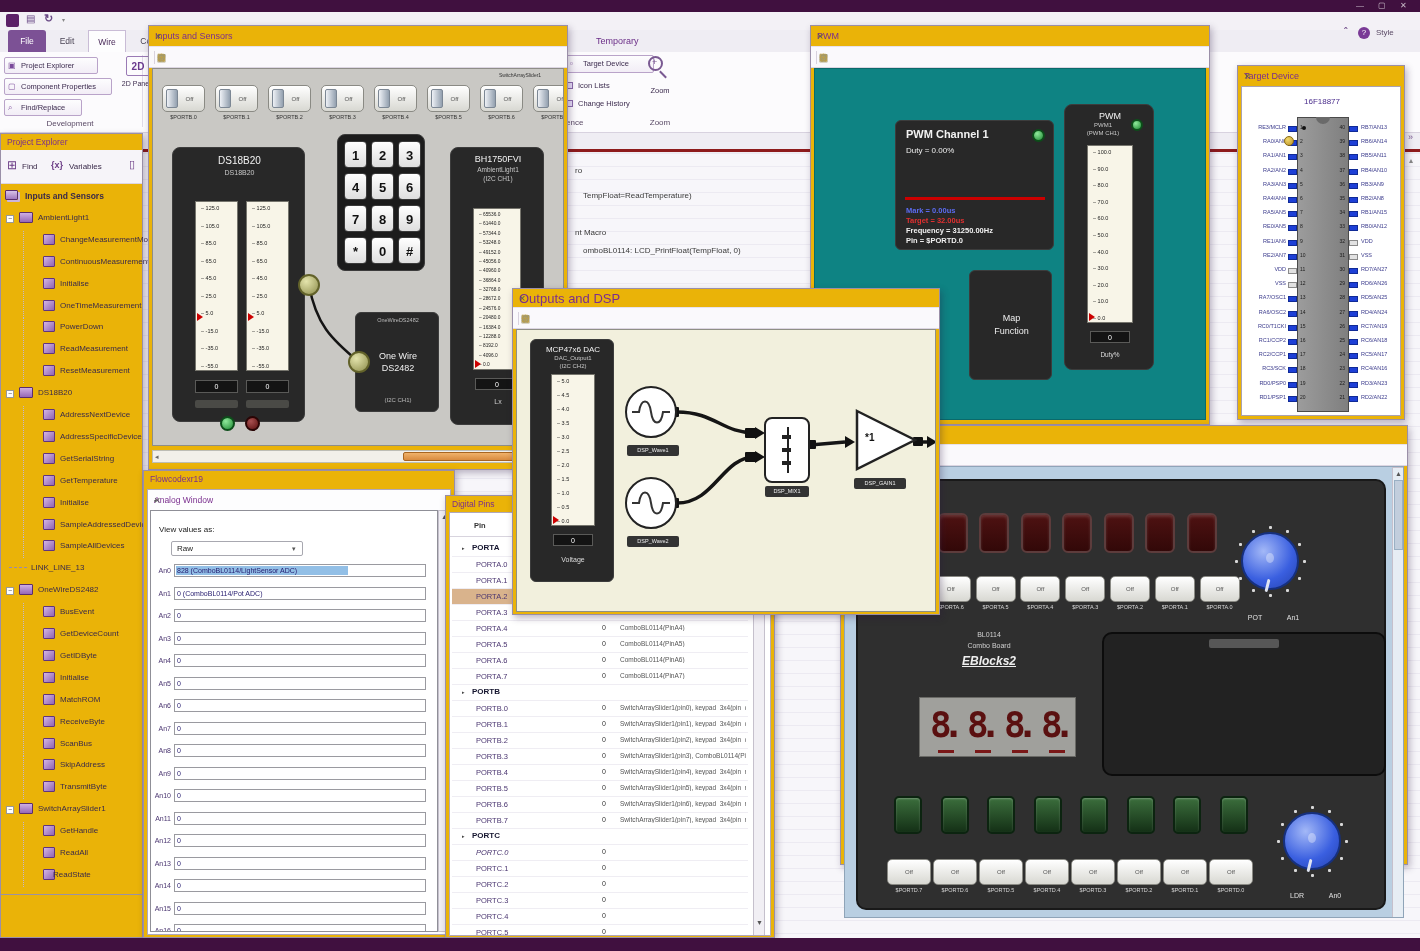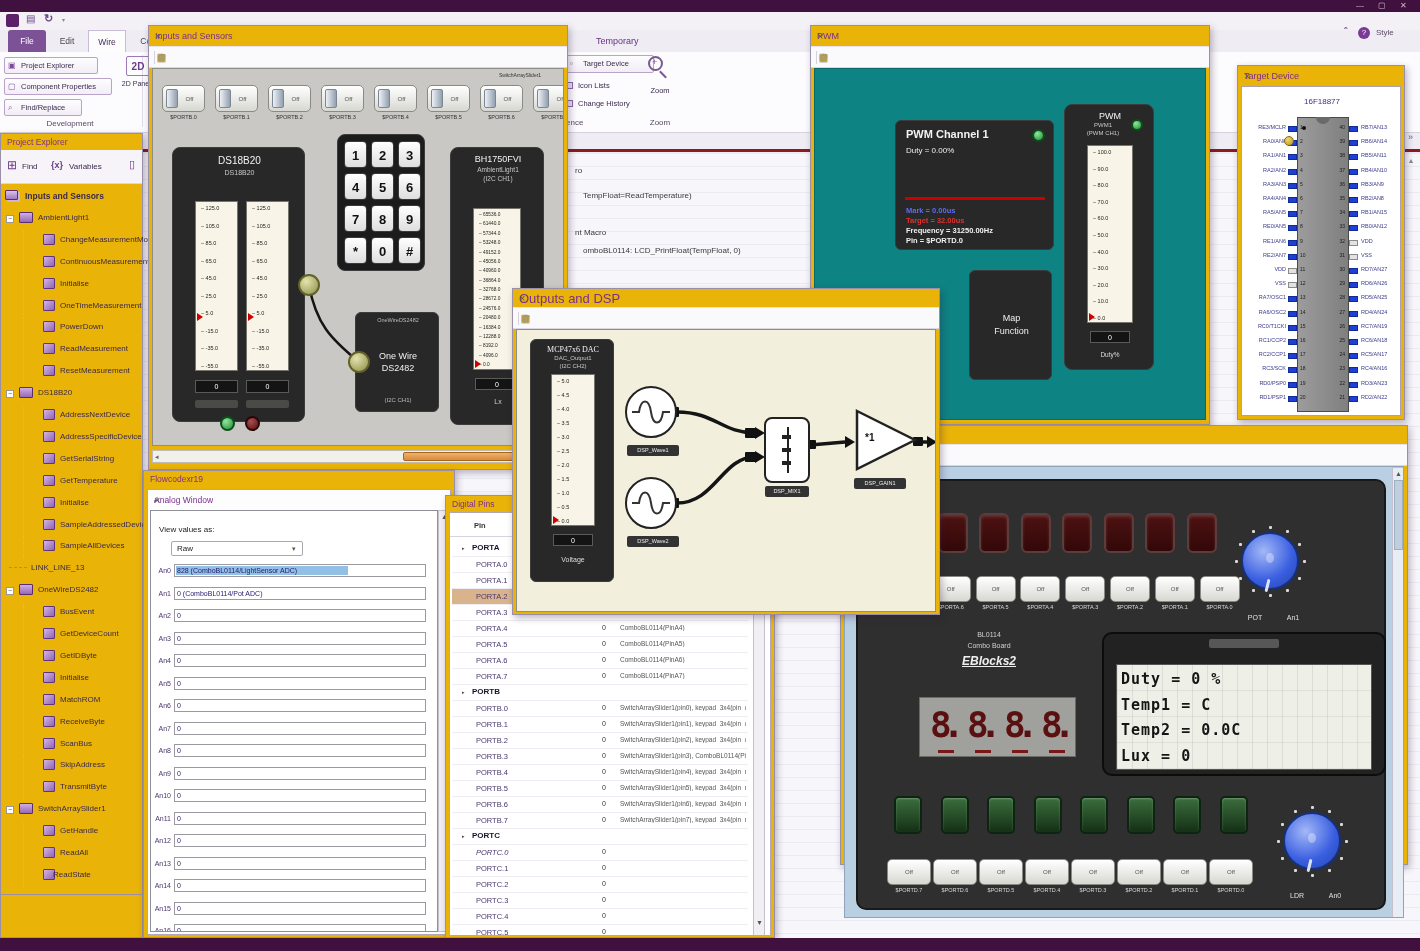--- a/index.html
+++ b/index.html
@@ -925,26 +925,20 @@
             <div style="left: 18px; top: 52px; width: 16px; height: 3px; background: rgb(122, 24, 24);"></div>
             <div class="dig" style="left: 47px; top: 4px; width: 34px; height: 46px;">8.</div>
             <div style="left: 55px; top: 52px; width: 16px; height: 3px; background: rgb(122, 24, 24);"></div>
             <div class="dig" style="left: 84px; top: 4px; width: 34px; height: 46px;">8.</div>
             <div style="left: 92px; top: 52px; width: 16px; height: 3px; background: rgb(122, 24, 24);"></div>
             <div class="dig" style="left: 121px; top: 4px; width: 34px; height: 46px;">8.</div>
             <div style="left: 129px; top: 52px; width: 16px; height: 3px; background: rgb(122, 24, 24);"></div>
           </div>
           <div style="left: 244px; top: 151px; width: 284px; height: 144px; background: rgb(34, 34, 34); border: 2px solid rgb(12, 12, 12); border-radius: 10px;">
             <div style="left: 105px; top: 5px; width: 70px; height: 9px; background: rgb(87, 87, 87); border-radius: 2px;"></div>
-            <div style="left: 12px; top: 30px; width: 256px; height: 106px; background: repeating-linear-gradient(90deg, rgba(90, 90, 90, 0.13) 0px, rgba(90, 90, 90, 0.13) 1px, transparent 1px, transparent 15px), repeating-linear-gradient(0deg, rgba(90, 90, 90, 0.1) 0px, rgba(90, 90, 90, 0.1) 1px, transparent 1px, transparent 26px) rgb(238, 240, 232); border: 1px solid rgb(85, 85, 85);">
-              <div class="lcdline" style="left: 4px; top: 2px; width: 248px; height: 24px;">Duty = 0 %</div>
-              <div class="lcdline" style="left: 4px; top: 27.5px; width: 248px; height: 24px;">Temp1 = C</div>
-              <div class="lcdline" style="left: 4px; top: 53px; width: 248px; height: 24px;">Temp2 = 0.0C</div>
-              <div class="lcdline" style="left: 4px; top: 78.5px; width: 248px; height: 24px;">Lux = 0</div>
-            </div>
           </div>
           <div class="gbtn" style="left: 36px; top: 315px; width: 28px; height: 38px;"></div>
           <div class="gbtn" style="left: 82.5px; top: 315px; width: 28px; height: 38px;"></div>
           <div class="gbtn" style="left: 129px; top: 315px; width: 28px; height: 38px;"></div>
           <div class="gbtn" style="left: 175.5px; top: 315px; width: 28px; height: 38px;"></div>
           <div class="gbtn" style="left: 222px; top: 315px; width: 28px; height: 38px;"></div>
           <div class="gbtn" style="left: 268.5px; top: 315px; width: 28px; height: 38px;"></div>
           <div class="gbtn" style="left: 315px; top: 315px; width: 28px; height: 38px;"></div>
           <div class="gbtn" style="left: 361.5px; top: 315px; width: 28px; height: 38px;"></div>
           <div class="swbody" style="left: 29px; top: 378px; width: 44px; height: 26px;">
@@ -1022,21 +1016,21 @@
         <span class="tsep"></span>
         <span class="ticon" style="color: rgb(92, 133, 181);">⊕</span>
         <span class="ticon" style="color: rgb(92, 133, 181);">⊖</span>
         <span class="ticon" style="color: rgb(92, 133, 181);">⤢</span>
         <span class="tsep"></span>
         <span class="ticon" style="color: rgb(199, 162, 63);">⊞</span>
         <span class="ticon" style="color: rgb(199, 162, 63);">▦</span>
       </div>
       <div style="left: 3px; top: 40px; width: 420px; height: 283px; background: rgb(242, 240, 221); border: 1px solid rgb(143, 143, 133); overflow: hidden;">
         <div class="dark-box" style="left: 13px; top: 9px; width: 84px; height: 243px; border-radius: 6px;">
-          <div style="left: 0px; top: 5px; width: 84px; text-align: center; font-size: 8px; color: rgb(242, 242, 242); font-family: Liberation Serif, serif;">MCP47x6 DAC</div>
+          <div style="left: 0px; top: 5px; width: 84px; text-align: center; font-size: 8px; color: rgb(242, 242, 242);">MCP47x6 DAC</div>
           <div style="left: 0px; top: 15px; width: 84px; text-align: center; font-size: 6px; color: rgb(200, 200, 200);">DAC_Output1</div>
           <div style="left: 0px; top: 23px; width: 84px; text-align: center; font-size: 6px; color: rgb(200, 200, 200);">(I2C CH2)</div>
           <div class="track" style="left: 20px; top: 34px; width: 44px; height: 152px;">
             <div class="tick" style="top: 3px; font-size: 5.5px;">‒ 5.0</div>
             <div class="tick" style="top: 17px; font-size: 5.5px;">‒ 4.5</div>
             <div class="tick" style="top: 31px; font-size: 5.5px;">‒ 4.0</div>
             <div class="tick" style="top: 45px; font-size: 5.5px;">‒ 3.5</div>
             <div class="tick" style="top: 59px; font-size: 5.5px;">‒ 3.0</div>
             <div class="tick" style="top: 73px; font-size: 5.5px;">‒ 2.5</div>
             <div class="tick" style="top: 87px; font-size: 5.5px;">‒ 2.0</div>

